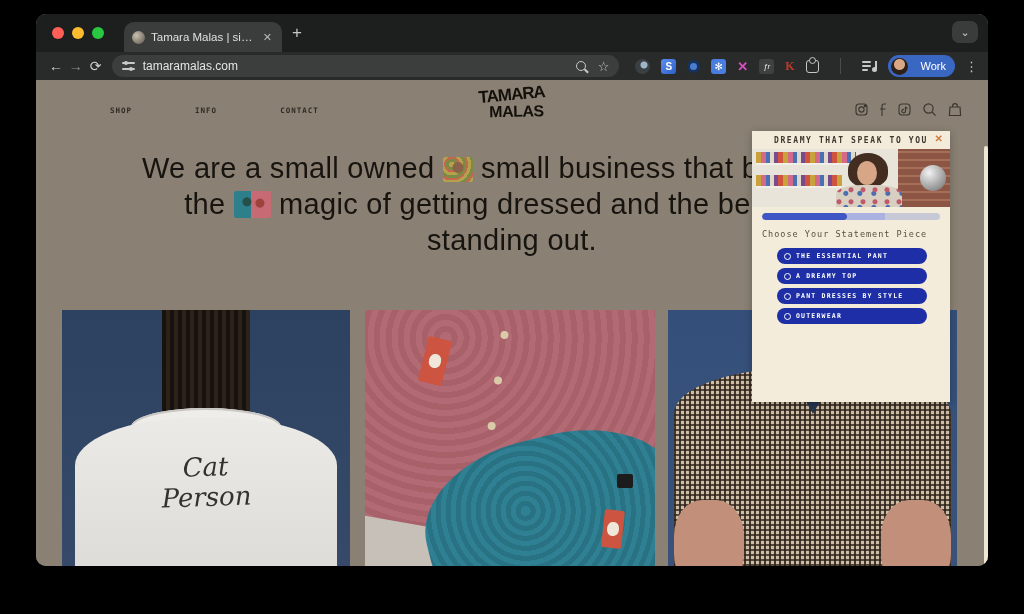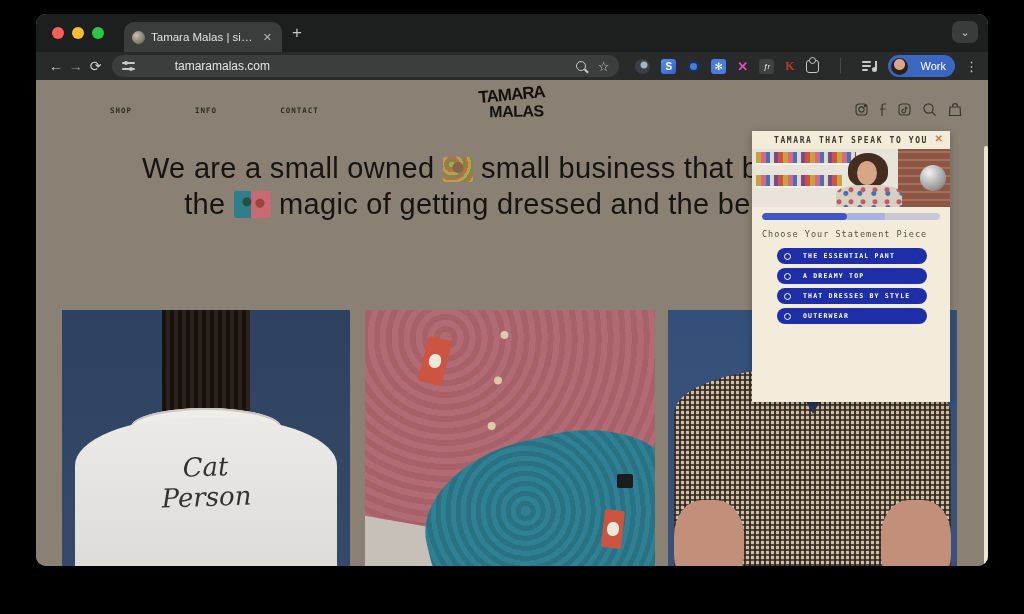--- a/index.html
+++ b/index.html
@@ -32,21 +32,21 @@
              display:flex; align-items:center; padding:0 10px; }
   .navbtn { color:#cfd0d0; font-size:14px; width:22px; text-align:center; }
   .navbtn.dim { color:#8e8f8f; }
   .omnibox { margin-left:6px; width:560px; height:22px; background:#3c3d3d; border-radius:11px;
              display:flex; align-items:center; padding:0 10px; }
   .tune { width:13px; height:10px; position:relative; margin-right:8px; }
   .tune i { position:absolute; left:0; right:0; height:1.6px; background:#c7c8c8; border-radius:1px; }
   .tune i:nth-child(1){ top:1px; } .tune i:nth-child(2){ bottom:1px; }
   .tune b { position:absolute; width:4px; height:4px; border-radius:50%; background:#c7c8c8; }
   .tune b:nth-child(3){ top:0; left:2px; } .tune b:nth-child(4){ bottom:0; right:2px; }
-  .url { font-size:12px; color:#e3e4e4; flex:1;margin-left:32px; }
+  .url { font-size:12px; color:#e3e4e4; flex:1; }
   .mag { width:10px; height:10px; border:1.6px solid #c7c8c8; border-radius:50%; position:relative; margin-right:12px;}
   .mag::after { content:""; position:absolute; width:5px; height:1.6px; background:#c7c8c8;
                 bottom:-2px; right:-4px; transform:rotate(45deg); }
   .star { color:#c7c8c8; font-size:13px; }
   .extrow { display:flex; align-items:center; gap:11px; margin-left:16px; }
   .ext { display:flex; align-items:center; justify-content:center; }
   .ext-circle1 { width:15px; height:15px; border-radius:50%;
                  background:radial-gradient(circle at 60% 40%, #9fb6c9 0 3px, #3a3f44 4px); }
   .ext-s { width:15px; height:15px; border-radius:3px; background:linear-gradient(135deg,#5a8ef0,#2f5fc9);
            color:#fff; font-size:10px; font-weight:bold; }
@@ -178,21 +178,21 @@
   .progress { margin:6px 10px 0; height:7px; border-radius:4px; background:#c8c9d6; position:relative;
               overflow:hidden; }
   .seg1 { position:absolute; left:0; top:0; bottom:0; width:48%; background:#4156c5; border-radius:4px; }
   .seg2 { position:absolute; left:48%; top:0; bottom:0; width:21%; background:#a9b2e0; }
   .popup-sub { margin:9px 10px 0; font-family:"DejaVu Sans Mono", monospace; font-size:8.5px;
                color:#55503f; letter-spacing:1px; }
   .opts { margin-top:9px; }
   .opt { margin:0 0 4px 25px; width:150px; height:16px; border-radius:8px; background:#1d2ea6;
          display:flex; align-items:center; padding-left:7px; }
   .radio { width:7px; height:7px; border:1.4px solid #fff; border-radius:50%; flex:0 0 auto; }
-  .opt-label { margin-left:12px; color:#fff; font-family:"DejaVu Sans Mono", monospace; font-size:6.5px;
+  .opt-label { margin-left:5px; color:#fff; font-family:"DejaVu Sans Mono", monospace; font-size:6.5px;
                font-weight:bold; letter-spacing:1.2px; }
 </style>
 </head>
 <body>
 
 <div class="window">
 
   <div class="tabstrip">
     <div class="lights">
       <span class="light r"></span>
@@ -295,20 +295,21 @@
       </div>
     </div>
 
     <div class="hero">
       <div><span>We are a small owned</span>
         <span class="inline-img ii1"></span>
         <span>small business that believes in</span></div>
       <div><span>the</span>
         <span class="inline-img ii2"></span>
         <span>magic of getting dressed and the beauty of</span></div>
+      <div><span>standing out.</span></div>
     </div>
 
     <div class="products">
       <div class="prod left">
         <div class="braids"></div>
         <div class="collar"></div>
         <div class="jacket"></div>
         <div class="catperson">Cat Person</div>
       </div>
       <div class="prod mid">
@@ -332,21 +333,21 @@
         <div class="arm a1"></div>
         <div class="arm a2"></div>
       </div>
     </div>
 
     <div class="scrollbar"></div>
   </div>
 
   <div class="popup">
     <div class="popup-head">
-      <span class="popup-title">TAMARA THAT SPEAK TO YOU</span>
+      <span class="popup-title">DREAMY THAT SPEAK TO YOU</span>
       <span class="popup-close">✕</span>
     </div>
     <div class="popup-photo">
       <div class="shelves">
         <div class="shelfrow s1"></div>
           <div class="shelfrow s2"></div>
       </div>
       <div class="brick"></div>
       <div class="disco"></div>
       <div class="hair"></div>
@@ -362,21 +363,21 @@
       <div class="opt">
         <span class="radio"></span>
         <span class="opt-label">THE ESSENTIAL PANT</span>
       </div>
       <div class="opt">
         <span class="radio"></span>
         <span class="opt-label">A DREAMY TOP</span>
       </div>
       <div class="opt">
         <span class="radio"></span>
-        <span class="opt-label">THAT DRESSES BY STYLE</span>
+        <span class="opt-label">PANT DRESSES BY STYLE</span>
       </div>
       <div class="opt">
         <span class="radio"></span>
         <span class="opt-label">OUTERWEAR</span>
       </div>
     </div>
   </div>
 
 </div>
 

